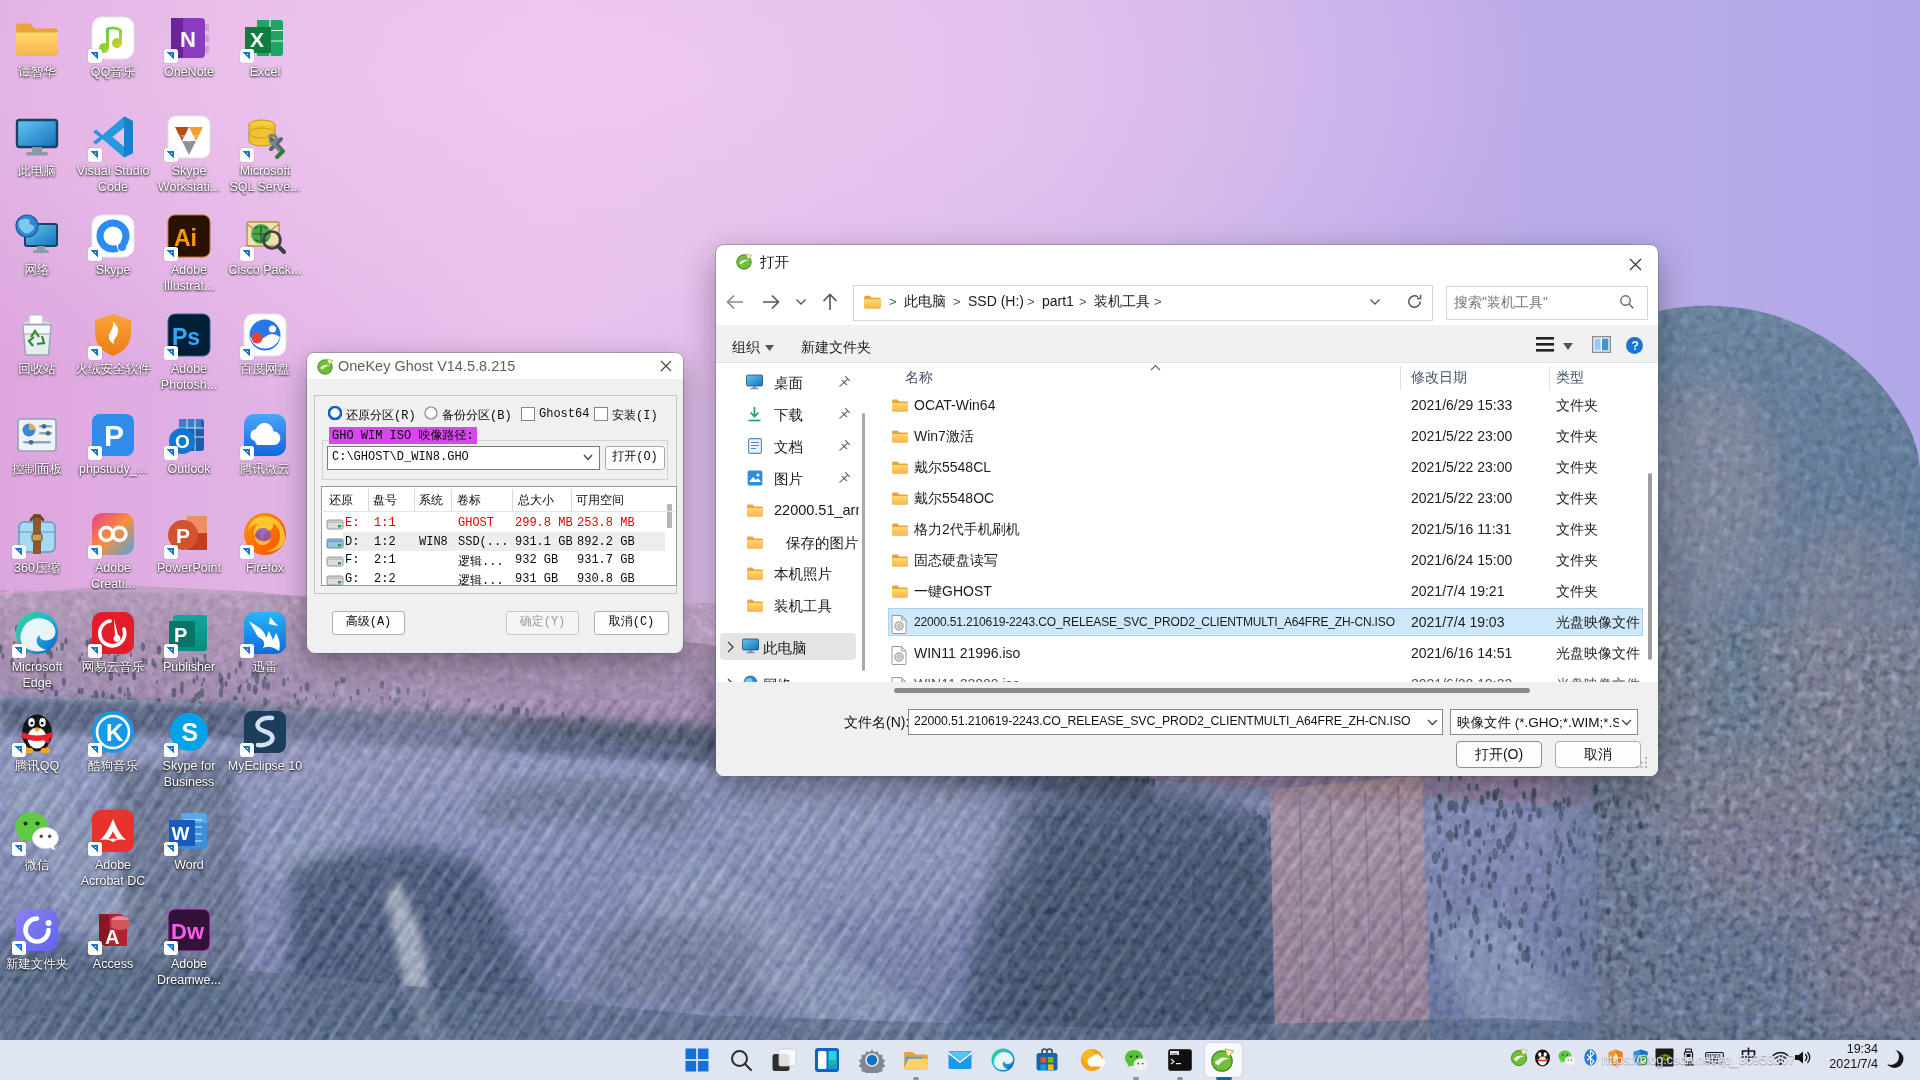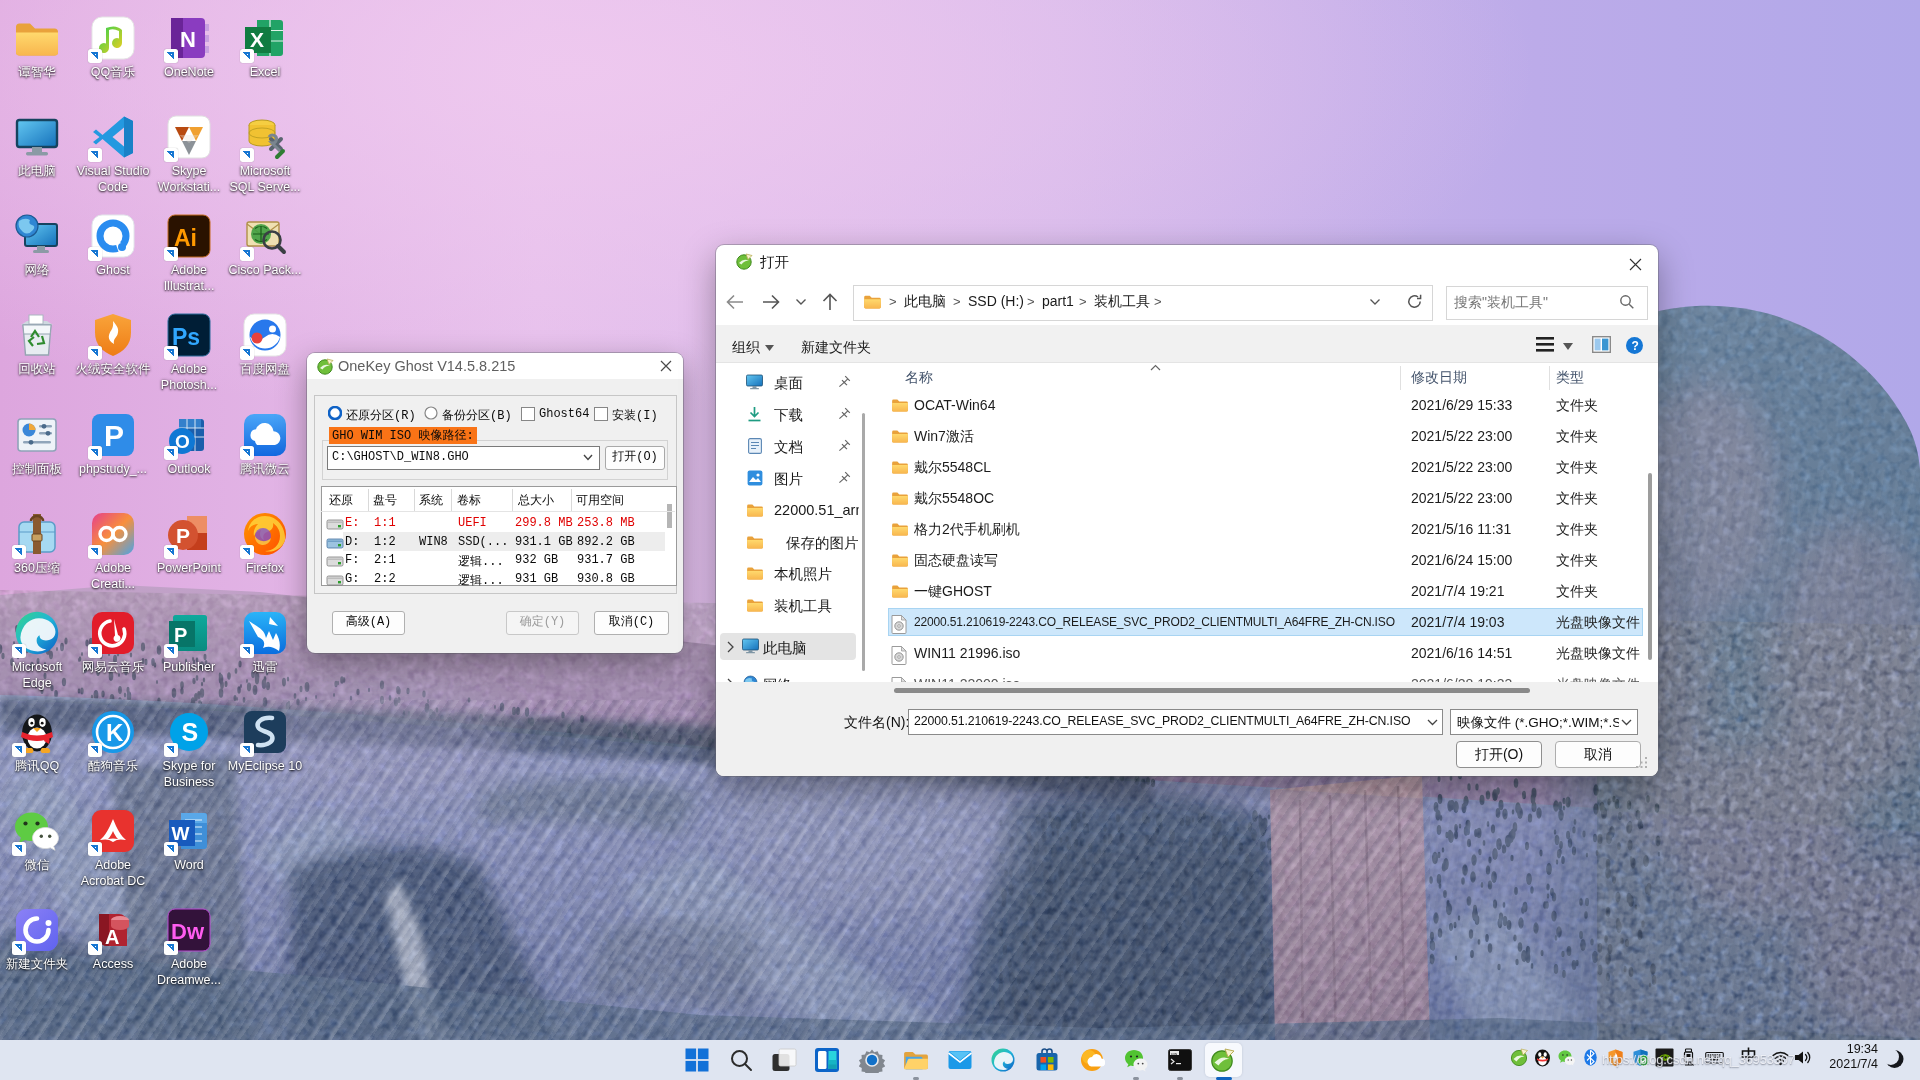--- a/index.html
+++ b/index.html
@@ -1610,21 +1610,21 @@
 <div class="ico" style="left:75px;top:212px">
       <div class="g">
         <svg width="48" height="48" viewBox="0 0 48 48">
           <rect x="3" y="3" width="42" height="42" rx="10" fill="#fff" stroke="#e2e6ea"></rect>
           <circle cx="24" cy="24" r="13" fill="none" stroke="#2a8cf0" stroke-width="7"></circle>
           <path d="M24,24 L40,38 L30,41 Z" fill="#fff"></path>
           <circle cx="33" cy="35" r="4" fill="#2a8cf0"></circle>
         </svg>
         <i class="sc"></i>
       </div>
-      <div class="t">Ghost</div>
+      <div class="t">Skype</div>
     </div>
 <div class="ico" style="left:75px;top:311px">
       <div class="g">
         <svg width="48" height="48" viewBox="0 0 48 48">
           <path d="M24,3 L42,9 V21.5 C42,33.5 34.5,41 24,45 C13.5,41 6,33.5 6,21.5 V9 Z" fill="url(#huor)"></path>
           <path d="M24,10 C28,15 30.5,17.5 28.5,23.5 C27.5,26.5 24,28 25,33 C17,28.5 20,22.5 22.3,19.2 C24,16.8 24.5,13.5 24,10 Z" fill="#fff"></path>
         </svg>
         <i class="sc"></i>
       </div>
       <div class="t">火绒安全软件</div>
@@ -1942,21 +1942,21 @@
   <svg class="abs" style="left:117px;top:53px" width="14" height="14" viewBox="0 0 14 14">
         <circle cx="7" cy="7" r="6" fill="#fff" stroke="#868686" stroke-width="1.2"></circle>
       </svg>
   <div class="abs" style="left:135px;top:54px">备份分区(B)</div>
   <div class="abs" style="left:214px;top:54px;width:12px;height:12px;background:#fff;border:1px solid #868686"></div>
   <div class="abs" style="left:232px;top:54px">Ghost64</div>
   <div class="abs" style="left:287px;top:54px;width:12px;height:12px;background:#fff;border:1px solid #868686"></div>
   <div class="abs" style="left:305px;top:54px">安装(I)</div>
 
   <div class="abs" style="left:15px;top:87px;width:344px;height:38px;border:1px solid #d2d2d2"></div>
-  <div class="abs" style="left:22px;top:74px;background:#f97316;padding:0 3px">GHO WIM ISO 映像路径:</div>
+  <div class="abs" style="left:22px;top:74px;background:#d946ef;padding:0 3px">GHO WIM ISO 映像路径:</div>
   <div class="abs" style="left:20px;top:93px;width:271px;height:22px;background:#fff;border:1px solid #7a7a7a"></div>
   <div class="abs" style="left:25px;top:97px">C:\GHOST\D_WIN8.GHO</div>
   <svg class="abs" style="left:276px;top:101px" width="10" height="7" viewBox="0 0 10 7">
         <path d="M1,1 L5,5.5 9,1" fill="none" stroke="#444" stroke-width="1.4"></path>
       </svg>
   <div class="abs" style="left:298px;top:93px;width:58px;height:22px;background:#fdfdfd;border:1px solid #a9a9a9;border-radius:3px;text-align:center;line-height:21px">打开(O)</div>
 
   <div class="abs" style="left:14px;top:133px;width:354px;height:98px;background:#fff;border:1px solid #9a9a9a"></div>
   <div class="abs" style="left:360px;top:151px;width:5px;height:24px;background:#b5b5b5"></div>
 
@@ -1975,21 +1975,21 @@
 
   <div class="abs" style="left:36px;top:179px;width:322px;height:19px;background:#ededed"></div>
   <div class="abs trow" style="top:162px;color:#e00000">
     <svg class="drv" viewBox="0 0 18 13">
           <rect x="1" y="3" width="16" height="9" rx="1.5" fill="#dcdcdc" stroke="#7e7e7e" stroke-width="0.8"></rect>
           <path d="M2,6 L16,6 16,4.5 2,4.5 Z" fill="#bdbdbd"></path>
           <rect x="12" y="8" width="3" height="2.4" fill="#2d9e2d"></rect>
         </svg>
     <span style="left:38px">E:</span>
         <span style="left:67px">1:1</span>
-        <span style="left:151px">UEFI</span>
+        <span style="left:151px">GHOST</span>
         <span style="left:208px">299.8 MB</span>
         <span style="left:270px">253.8 MB</span>
   </div>
   <div class="abs trow" style="top:181px">
     <svg class="drv" viewBox="0 0 18 13">
           <rect x="1" y="3" width="16" height="9" rx="1.5" fill="#9cc3e0" stroke="#44709e" stroke-width="0.8"></rect>
           <path d="M2,6 L16,6 16,4.5 2,4.5 Z" fill="#6f9fc6"></path>
           <rect x="12" y="8" width="3" height="2.4" fill="#2d9e2d"></rect>
         </svg>
     <span style="left:38px">D:</span>

